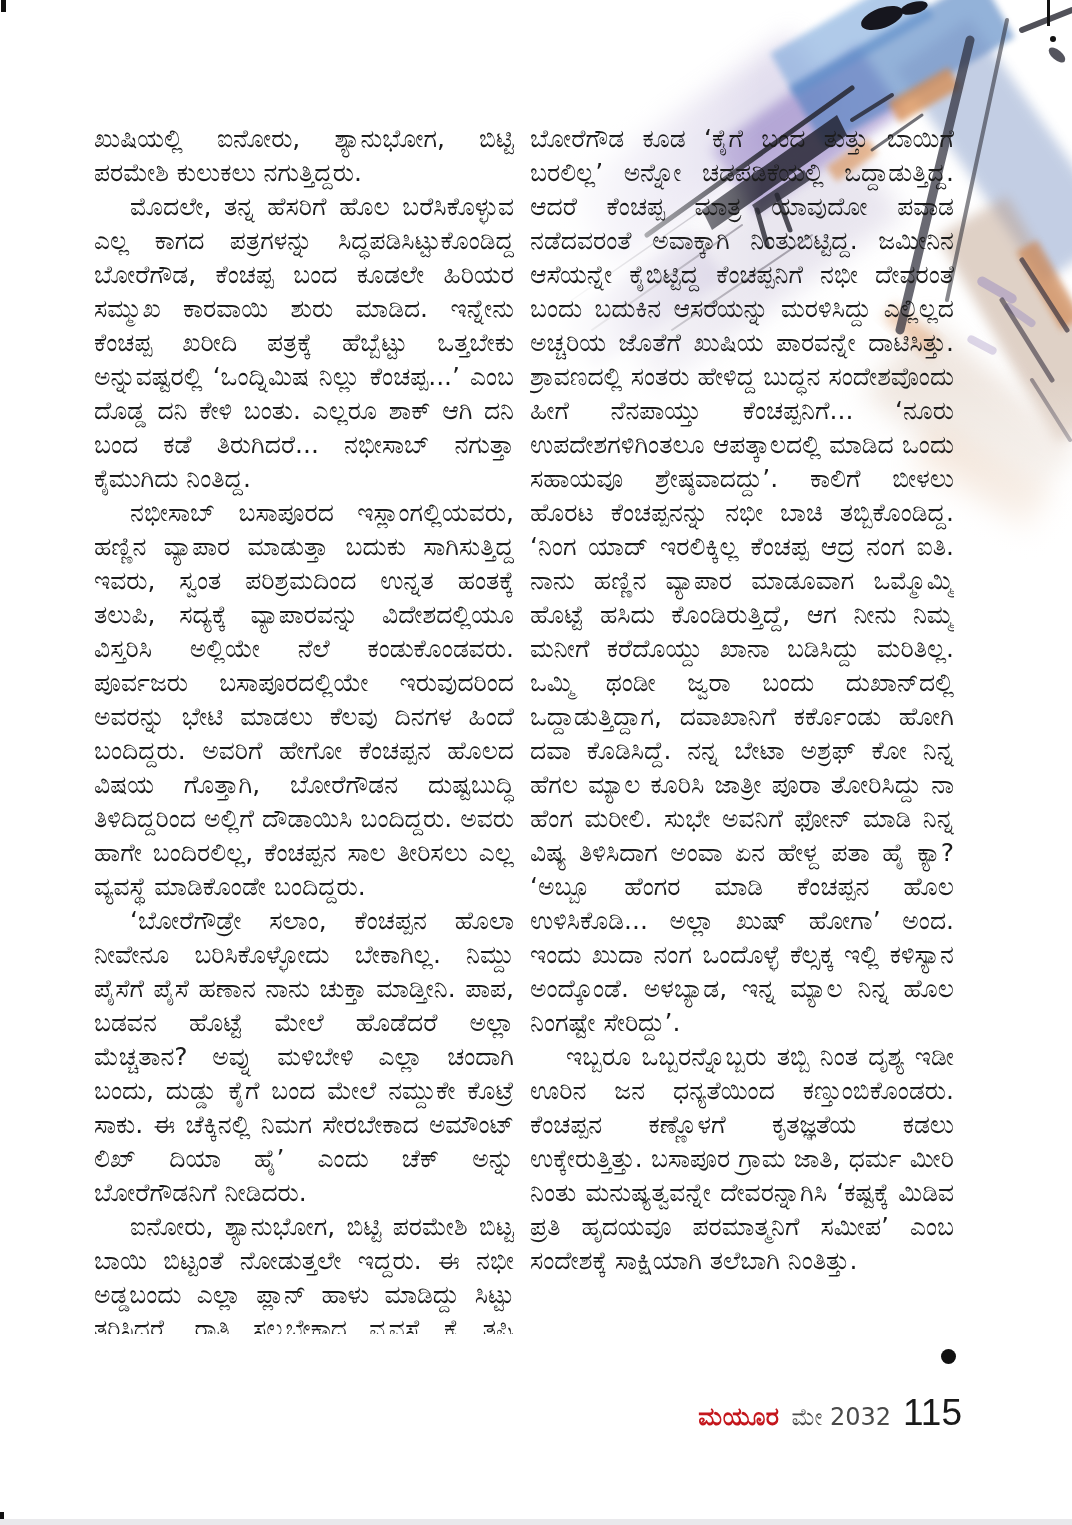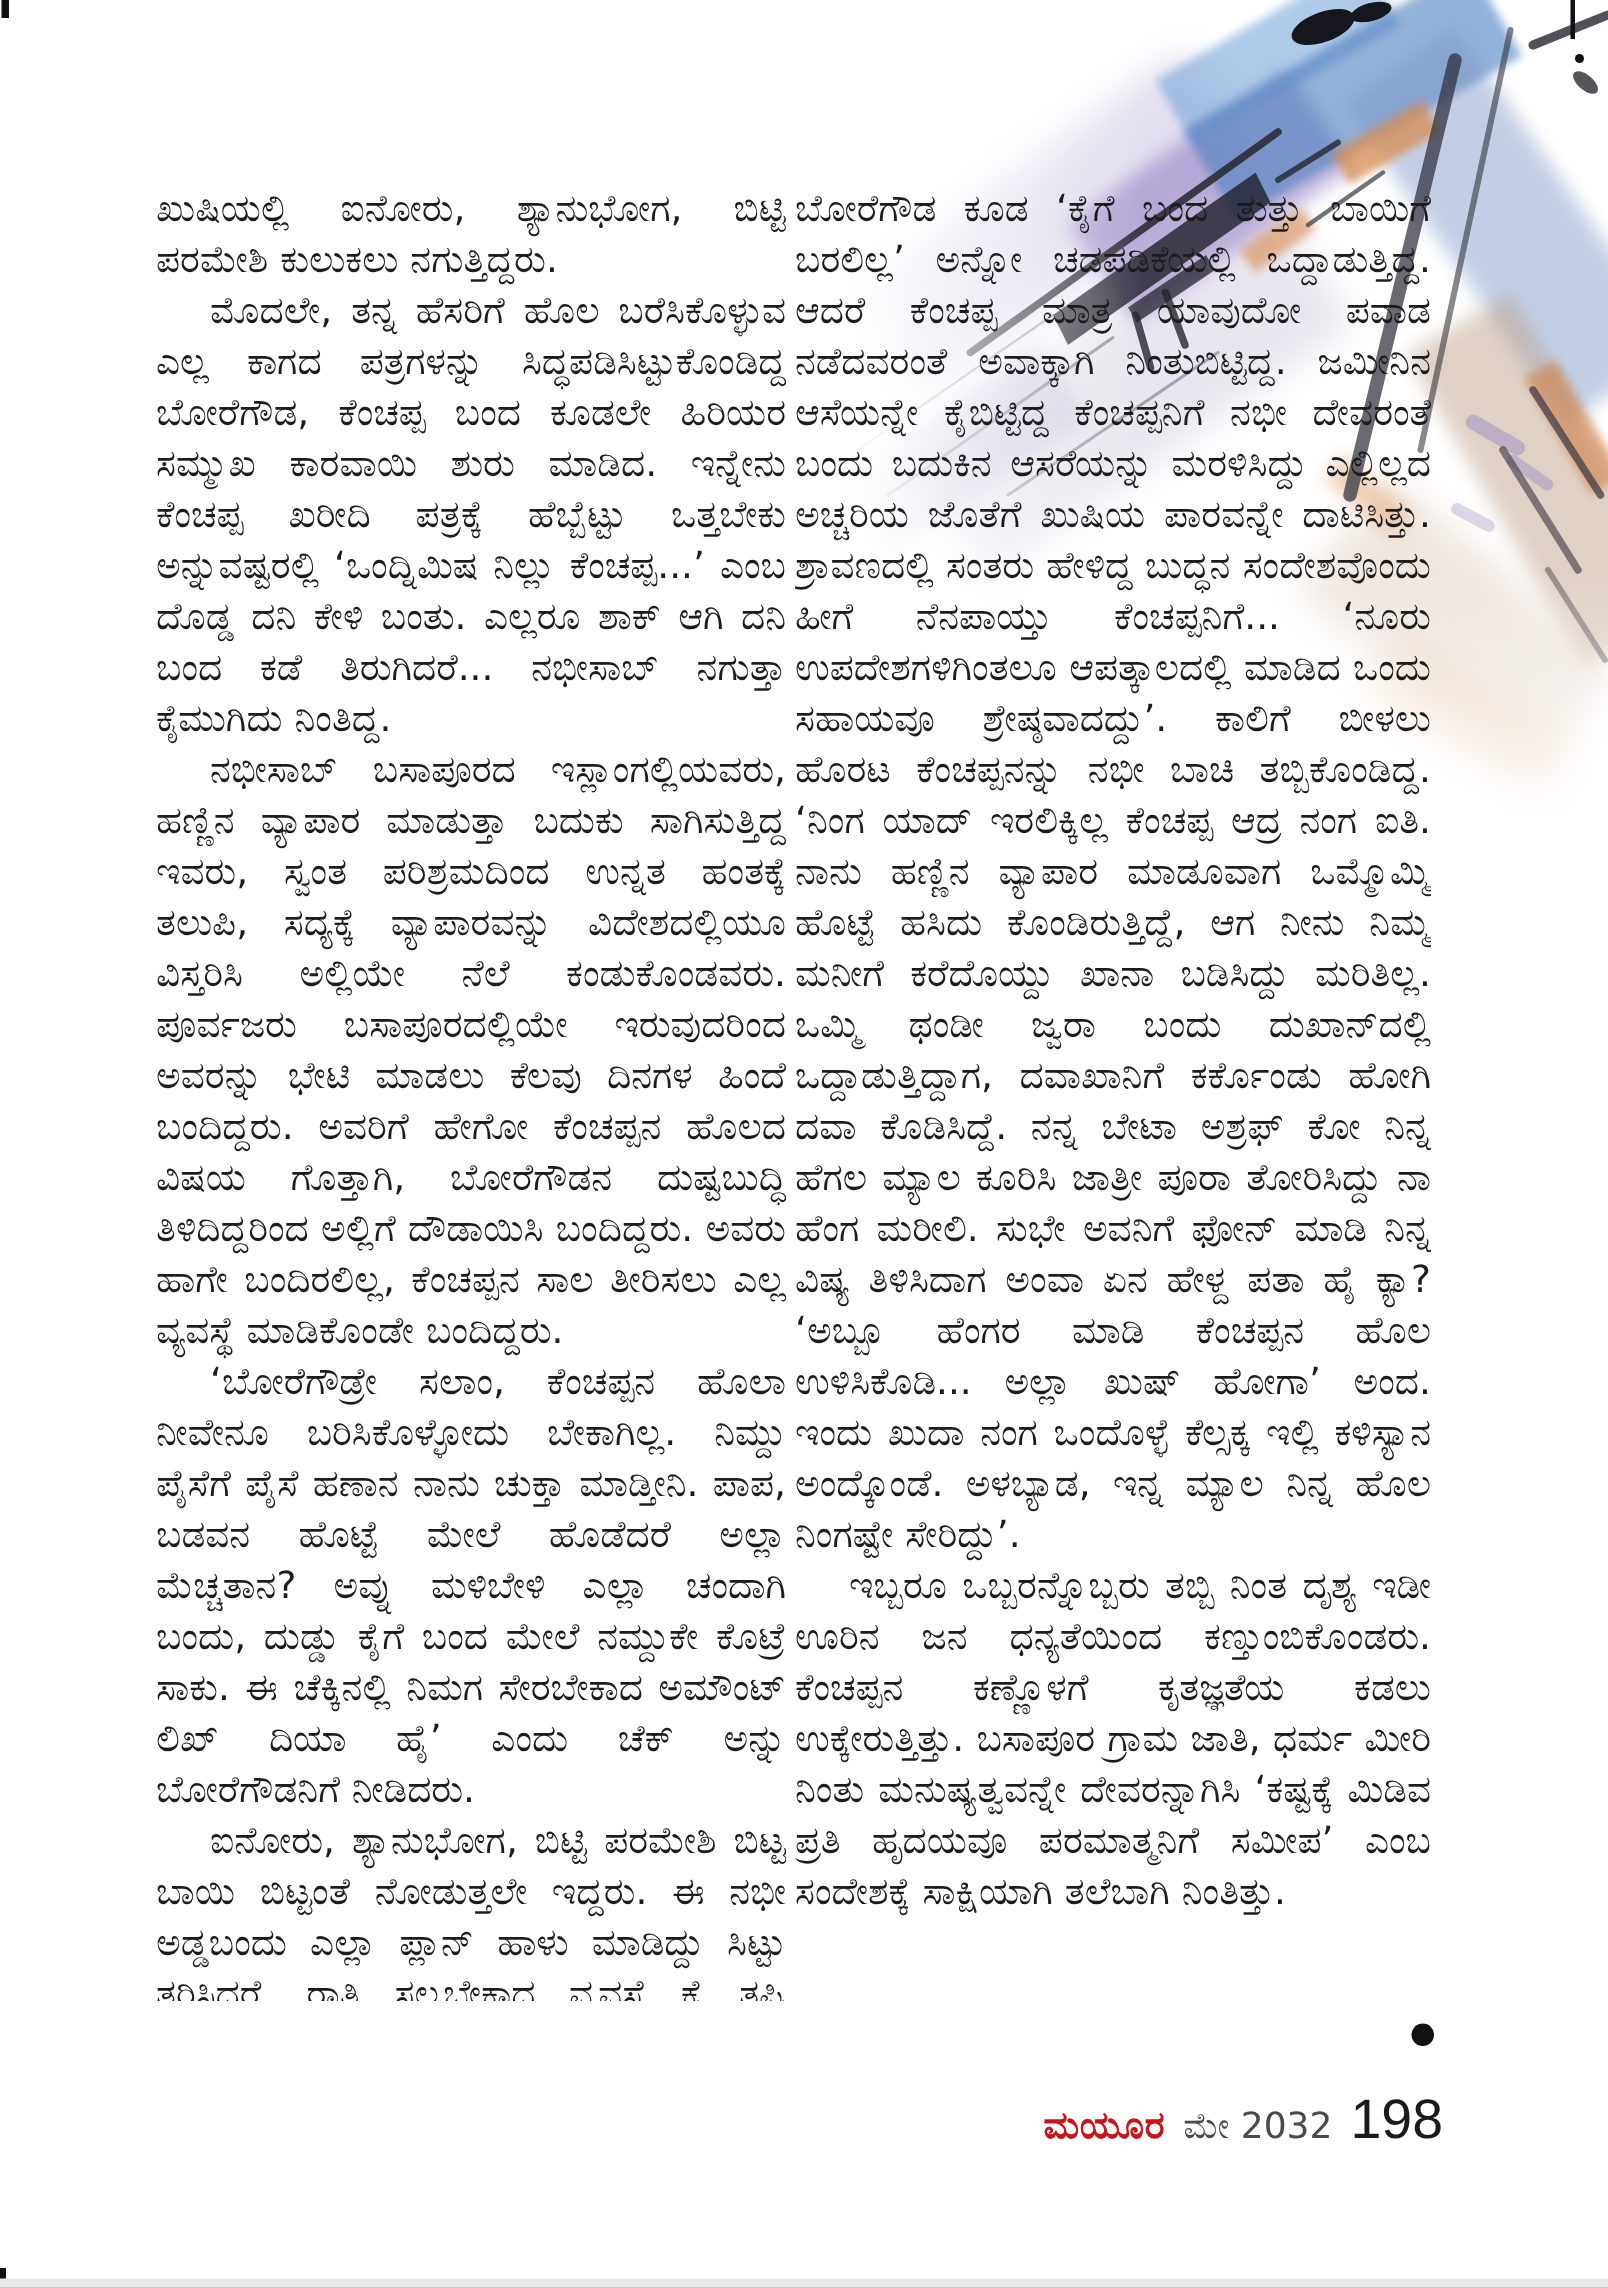--- a/index.html
+++ b/index.html
@@ -22,21 +22,21 @@
   .mark-tr-bar{left:1047px;top:0;width:3px;height:26px;}
   .mark-tr-dot{left:1050px;top:36px;width:6px;height:6px;border-radius:50%;}
   .bottom-strip{position:absolute;left:0;top:1519px;width:1072px;height:6px;background:#e9e9ec;}
   
   .column{
     position:absolute;top:122px;width:420px;height:1212px;
     overflow:hidden;
     color:#1c1c1c;
     z-index:2;
   }
-  .column.left{left:104px;}
+  .column.left{left:94px;}
   .column.right{left:530px;width:424px;}
   .column p.para{
     margin:0;
     font-size:25px;
     line-height:34px;
     text-align:justify;
     font-family:"DejaVu Sans",sans-serif;
   }
   .column p.para.indent{text-indent:36px;}
   
@@ -184,16 +184,16 @@
   <div class="column right">
       <p class="para">ಬೋರೆಗೌಡ ಕೂಡ ‘ಕೈಗೆ ಬಂದ ತುತ್ತು ಬಾಯಿಗೆ ಬರಲಿಲ್ಲ’ ಅನ್ನೋ ಚಡಪಡಿಕೆಯಲ್ಲಿ ಒದ್ದಾಡುತ್ತಿದ್ದ. ಆದರೆ ಕೆಂಚಪ್ಪ ಮಾತ್ರ ಯಾವುದೋ ಪವಾಡ ನಡೆದವರಂತೆ ಅವಾಕ್ಕಾಗಿ ನಿಂತುಬಿಟ್ಟಿದ್ದ. ಜಮೀನಿನ ಆಸೆಯನ್ನೇ ಕೈಬಿಟ್ಟಿದ್ದ ಕೆಂಚಪ್ಪನಿಗೆ ನಭೀ ದೇವರಂತೆ ಬಂದು ಬದುಕಿನ ಆಸರೆಯನ್ನು ಮರಳಿಸಿದ್ದು ಎಲ್ಲಿಲ್ಲದ ಅಚ್ಚರಿಯ ಜೊತೆಗೆ ಖುಷಿಯ ಪಾರವನ್ನೇ ದಾಟಿಸಿತ್ತು. ಶ್ರಾವಣದಲ್ಲಿ ಸಂತರು ಹೇಳಿದ್ದ ಬುದ್ಧನ ಸಂದೇಶವೊಂದು ಹೀಗೆ ನೆನಪಾಯ್ತು ಕೆಂಚಪ್ಪನಿಗೆ... ‘ನೂರು ಉಪದೇಶಗಳಿಗಿಂತಲೂ ಆಪತ್ಕಾಲದಲ್ಲಿ ಮಾಡಿದ ಒಂದು ಸಹಾಯವೂ ಶ್ರೇಷ್ಠವಾದದ್ದು’. ಕಾಲಿಗೆ ಬೀಳಲು ಹೊರಟ ಕೆಂಚಪ್ಪನನ್ನು ನಭೀ ಬಾಚಿ ತಬ್ಬಿಕೊಂಡಿದ್ದ. ‘ನಿಂಗ ಯಾದ್ ಇರಲಿಕ್ಕಿಲ್ಲ ಕೆಂಚಪ್ಪ ಆದ್ರ ನಂಗ ಐತಿ. ನಾನು ಹಣ್ಣಿನ ವ್ಯಾಪಾರ ಮಾಡೂವಾಗ ಒಮ್ಮೊಮ್ಮಿ ಹೊಟ್ಟೆ ಹಸಿದು ಕೊಂಡಿರುತ್ತಿದ್ದೆ, ಆಗ ನೀನು ನಿಮ್ಮ ಮನೀಗೆ ಕರೆದೊಯ್ದು ಖಾನಾ ಬಡಿಸಿದ್ದು ಮರಿತಿಲ್ಲ. ಒಮ್ಮಿ ಥಂಡೀ ಜ್ವರಾ ಬಂದು ದುಖಾನ್‌ದಲ್ಲಿ ಒದ್ದಾಡುತ್ತಿದ್ದಾಗ, ದವಾಖಾನಿಗೆ ಕರ್ಕೊಂಡು ಹೋಗಿ ದವಾ ಕೊಡಿಸಿದ್ದೆ. ನನ್ನ ಬೇಟಾ ಅಶ್ರಫ್ ಕೋ ನಿನ್ನ ಹೆಗಲ ಮ್ಯಾಲ ಕೂರಿಸಿ ಜಾತ್ರೀ ಪೂರಾ ತೋರಿಸಿದ್ದು ನಾ ಹೆಂಗ ಮರೀಲಿ. ಸುಭೇ ಅವನಿಗೆ ಫೋನ್ ಮಾಡಿ ನಿನ್ನ ವಿಷ್ಯ ತಿಳಿಸಿದಾಗ ಅಂವಾ ಏನ ಹೇಳ್ದ ಪತಾ ಹೈ ಕ್ಯಾ? ‘ಅಬ್ಬೂ ಹೆಂಗರ ಮಾಡಿ ಕೆಂಚಪ್ಪನ ಹೊಲ ಉಳಿಸಿಕೊಡಿ... ಅಲ್ಲಾ ಖುಷ್ ಹೋಗಾ’ ಅಂದ. ಇಂದು ಖುದಾ ನಂಗ ಒಂದೊಳ್ಳೆ ಕೆಲ್ಸಕ್ಕ ಇಲ್ಲಿ ಕಳಿಸ್ಯಾನ ಅಂದ್ಕೊಂಡೆ. ಅಳಬ್ಯಾಡ, ಇನ್ನ ಮ್ಯಾಲ ನಿನ್ನ ಹೊಲ ನಿಂಗಷ್ಟೇ ಸೇರಿದ್ದು’.</p>
       <p class="para indent">ಇಬ್ಬರೂ ಒಬ್ಬರನ್ನೊಬ್ಬರು ತಬ್ಬಿ ನಿಂತ ದೃಶ್ಯ ಇಡೀ ಊರಿನ ಜನ ಧನ್ಯತೆಯಿಂದ ಕಣ್ತುಂಬಿಕೊಂಡರು. ಕೆಂಚಪ್ಪನ ಕಣ್ಣೊಳಗೆ ಕೃತಜ್ಞತೆಯ ಕಡಲು ಉಕ್ಕೇರುತ್ತಿತ್ತು. ಬಸಾಪೂರ ಗ್ರಾಮ ಜಾತಿ, ಧರ್ಮ ಮೀರಿ ನಿಂತು ಮನುಷ್ಯತ್ವವನ್ನೇ ದೇವರನ್ನಾಗಿಸಿ ‘ಕಷ್ಟಕ್ಕೆ ಮಿಡಿವ ಪ್ರತಿ ಹೃದಯವೂ ಪರಮಾತ್ಮನಿಗೆ ಸಮೀಪ’ ಎಂಬ ಸಂದೇಶಕ್ಕೆ ಸಾಕ್ಷಿಯಾಗಿ ತಲೆಬಾಗಿ ನಿಂತಿತ್ತು.</p>
     </div>
 
   <div class="end-dot"></div>
 
   <div class="footer">
     <span class="magazine-name" style="color: rgb(196, 22, 28);">ಮಯೂರ</span>
     <span class="issue">ಮೇ 2032</span>
-    <span class="page-number">198</span>
+    <span class="page-number">115</span>
   </div>
 
 </div>
 
 </body></html>

